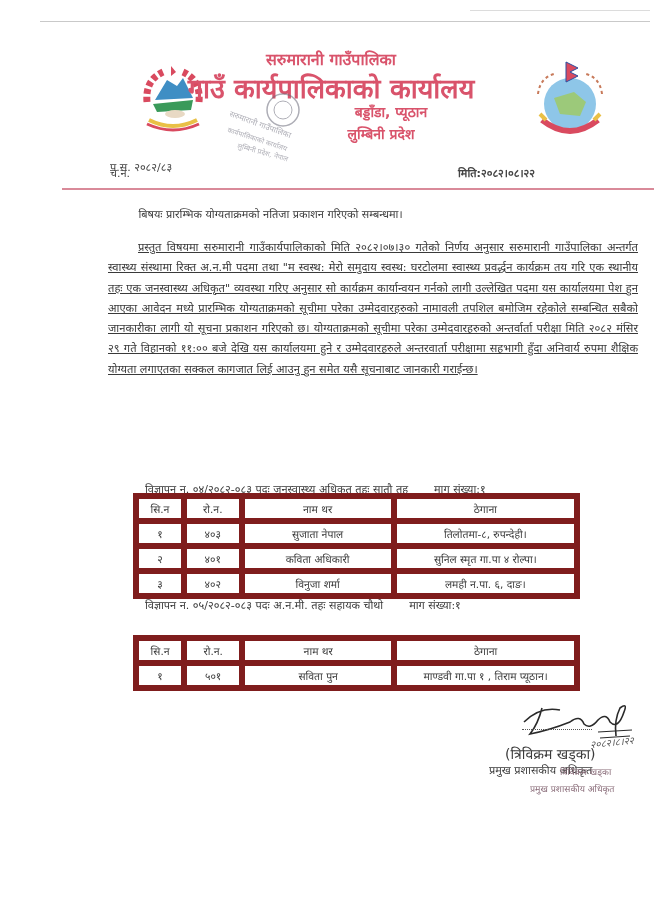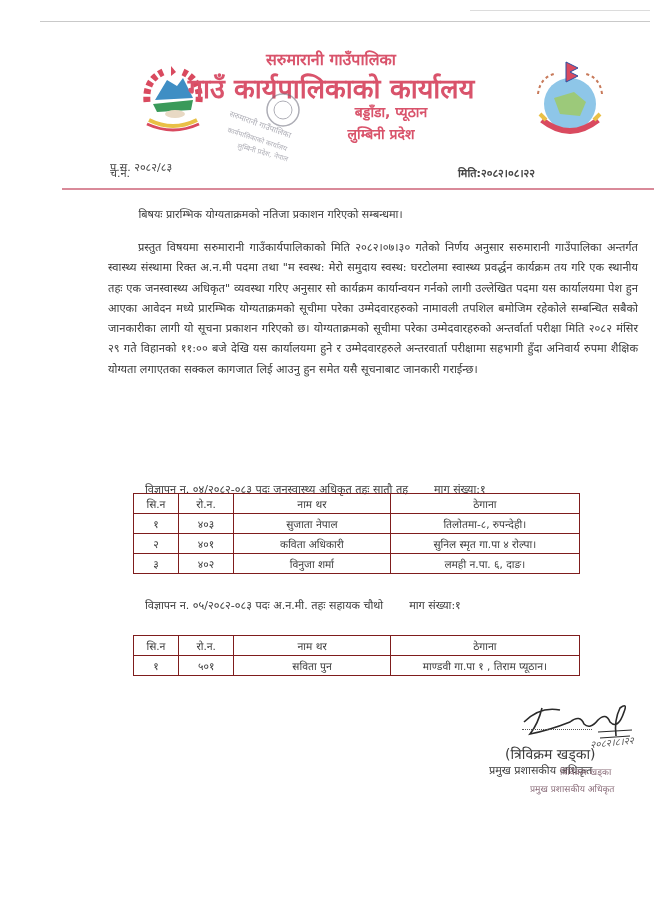--- a/index.html
+++ b/index.html
@@ -23,29 +23,29 @@
 
   .ref { position: absolute; font-size: 11px; color: #444; }
   .ps { left: 110px; top: 159px; }
   .cn { left: 110px; top: 165px; }
   .date { left: 458px; top: 165px; font-weight: bold; }
 
   .divider { position: absolute; left: 62px; top: 188px; width: 592px; height: 2px; background: #d98a99; }
 
   .subject { position: absolute; left: 0; width: 527px; top: 206px; text-align: center; font-size: 11px; padding-left: 14px; box-sizing: border-box; }
 
-  .body-para { position: absolute; left: 108px; top: 238px; width: 530px; font-size: 11.2px; line-height: 20.3px; text-align: justify; color: #3a3a3a; text-indent: 30px; }
+  .body-para { position: absolute; left: 108px; top: 238px; width: 530px; font-size: 11.2px; line-height: 20.3px; text-align: justify; color: #3a3a3a; text-indent: 30px; text-decoration: underline; }
 
   .ad { position: absolute; font-size: 11px; color: #3a3a3a; }
   .ad1 { left: 145px; top: 457px; margin-top: 24px; }
   .ad2 { left: 145px; top: 597px; }
   .ad .mag { margin-left: 26px; }
 
   table.cand { position: absolute; border-collapse: collapse; font-size: 10.5px; color: #3a3a3a; }
-  table.cand td, table.cand th { border: 1px solid #7f1d1d; text-align: center; padding: 0; height: 19px; font-weight: normal; }
+  table.cand td, table.cand th { border: 6px solid #7f1d1d; text-align: center; padding: 0; height: 19px; font-weight: normal; }
   .t1 { left: 133px; top: 493px; width: 447px; }
   .t2 { left: 133px; top: 635px; width: 447px; }
   .c1 { width: 45px; } .c2 { width: 56px; } .c3 { width: 161px; } .c4 { width: 195px; }
 
   .sig { position: absolute; left: 520px; top: 700px; width: 120px; height: 45px; }
   .sigdots { position: absolute; left: 522px; top: 729px; width: 70px; border-top: 1px dotted #555; }
   .sigdate { position: absolute; left: 590px; top: 735px; font-size: 10px; color: #555; font-style: italic; transform: rotate(-6deg); }
   .signame { position: absolute; left: 505px; top: 744px; font-size: 14px; }
   .sigtitle { position: absolute; left: 489px; top: 762px; font-size: 11px; }
   .stamp2a { position: absolute; left: 560px; top: 765px; font-size: 9px; color: #8a6d7a; }

